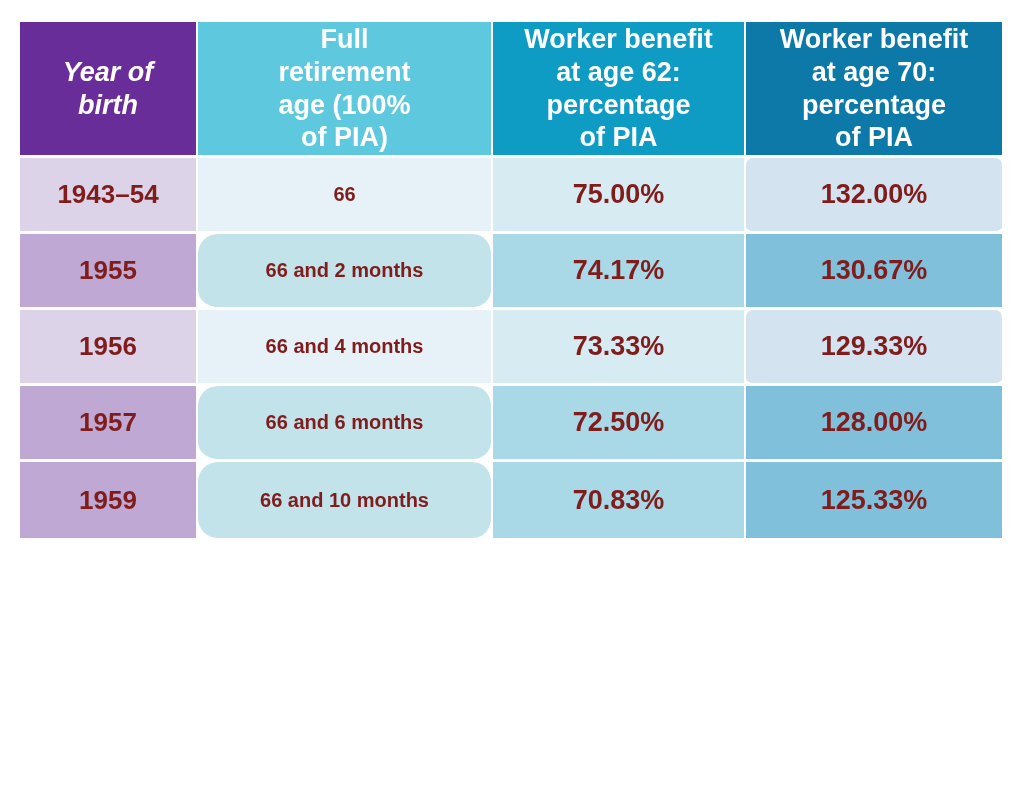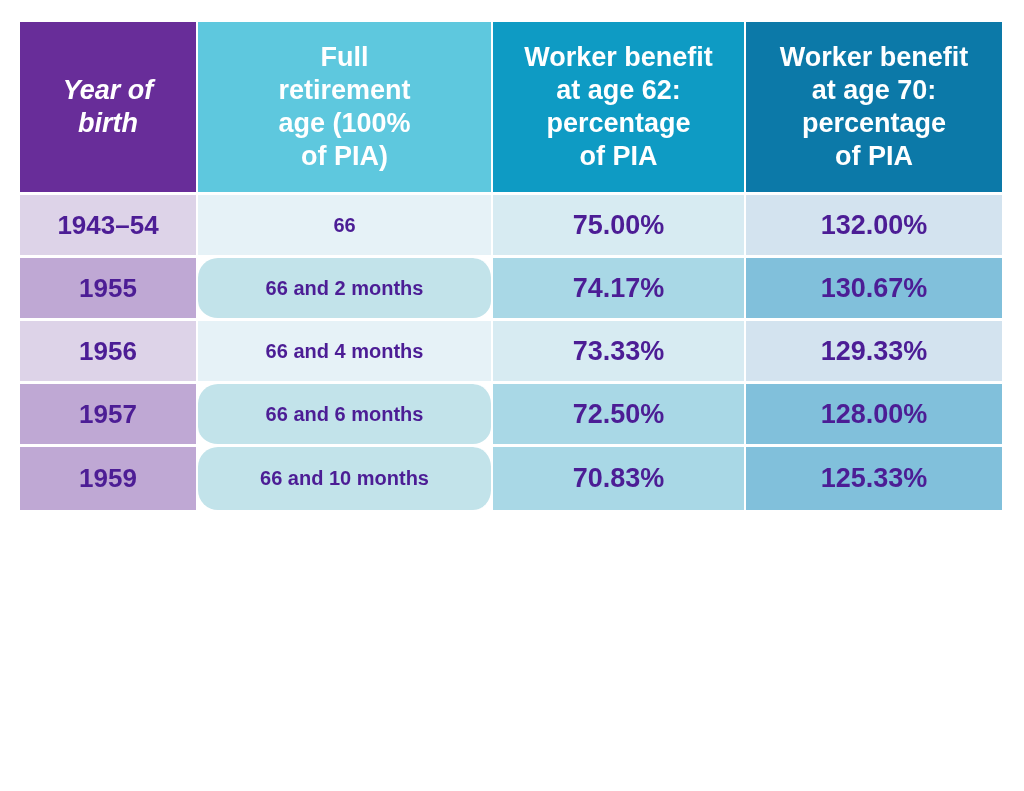--- a/index.html
+++ b/index.html
@@ -28,60 +28,60 @@
     width: 982px;
     table-layout: fixed;
   }
 
   table.benefits-table col.c1 { width: 178px; }
   table.benefits-table col.c2 { width: 295px; }
   table.benefits-table col.c3 { width: 253px; }
   table.benefits-table col.c4 { width: 256px; }
 
   thead th {
-    height: 173px;
+    height: 136px;
     vertical-align: middle;
     text-align: center;
     color: #ffffff;
     font-weight: bold;
     font-size: 27px;
     line-height: 1.22;
     padding: 0 8px;
     box-sizing: border-box;
     border-right: 2px solid #ffffff;
     border-bottom: 3px solid #ffffff;
   }
   thead th:last-child { border-right: none; }
 
   th.h-year   { background: #682D99; font-style: italic; }
   th.h-fra    { background: #5EC8DE; }
   th.h-b62    { background: #0E9BC4; }
   th.h-b70    { background: #0C79A8; }
 
   tbody td {
-    height: 63px;
+    height: 76px;
     vertical-align: middle;
     text-align: center;
-    color: #4c1d95;
+    color: #7f1d1d;
     font-weight: bold;
     font-size: 27px;
     padding: 0 6px;
     box-sizing: border-box;
     border-right: 2px solid #ffffff;
     border-bottom: 3px solid #ffffff;
     white-space: nowrap;
   }
   tbody td:last-child { border-right: none; }
   tbody tr:last-child td { border-bottom: none; }
 
   
   tbody tr.row-odd td.col-year { background: #DDD3E8; }
   tbody tr.row-odd td.col-fra  { background: #E6F2F7; }
   tbody tr.row-odd td.col-b62  { background: #D7EBF2; }
-  tbody tr.row-odd td.col-b70  { background: #D3E3EF; }
+  tbody tr.row-odd td.col-b70  { background: #D3E3EF; border-radius: 7px; }
 
   
   tbody tr.row-even td.col-year { background: #BFA8D4; }
   tbody tr.row-even td.col-fra  { background: #C2E3EA; border-radius: 20px; }
   tbody tr.row-even td.col-b62  { background: #A9D8E6; }
   tbody tr.row-even td.col-b70  { background: #81C0DB; }
 
   td.col-year { font-size: 26px; }
   td.col-fra  { font-size: 20px; }
 </style>

